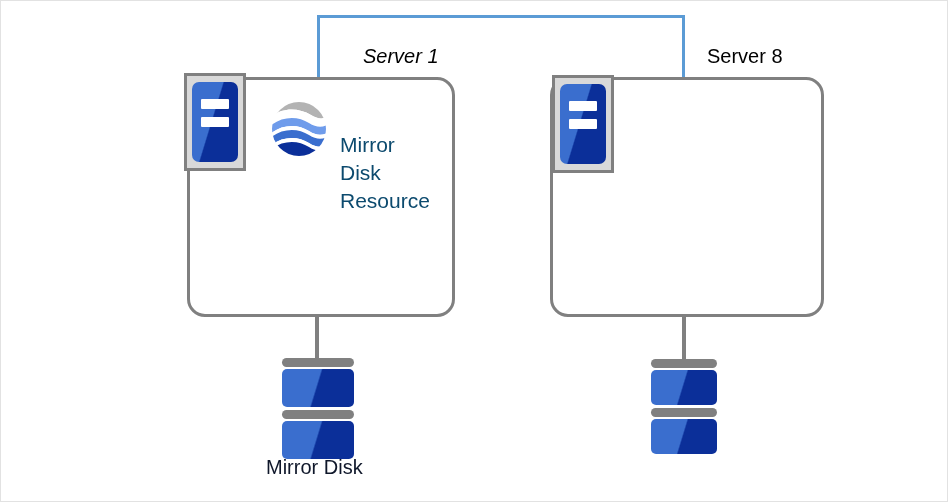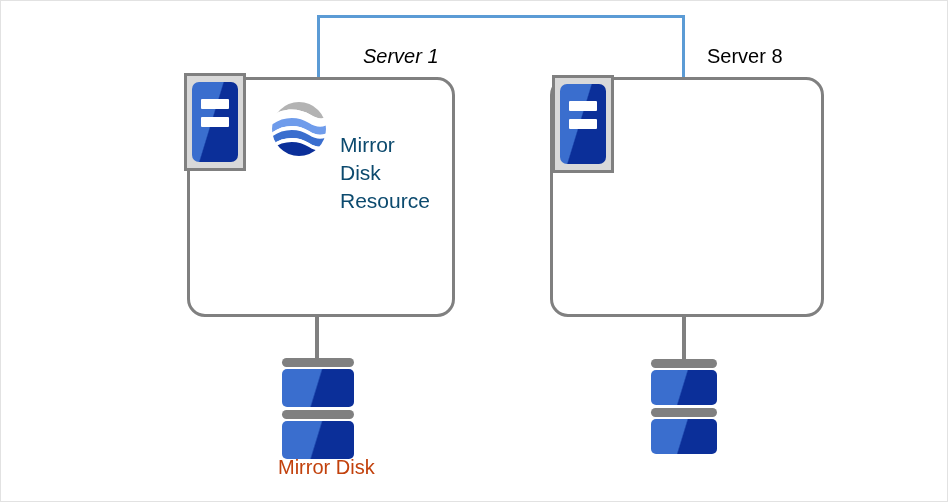--- a/index.html
+++ b/index.html
@@ -135,24 +135,24 @@
     border-radius: 5px;
     margin-top: 2px;
     background: linear-gradient(107deg, #3a6ece 0%, #3a6ece 47%, #0b2f99 49%, #0b2f99 100%);
   }
   #disk-stack-2 .disk-body { height: 35px; }
   .disk-gap { height: 3px; }
 
   
   #mirror-disk-caption {
     position: absolute;
-    left: 277px;
+    left: 265px;
     top: 455px;
     font-size: 20px;
-    color: #c2410c;
+    color: #0f172a;
     white-space: nowrap;
   }
 </style>
 </head>
 <body>
 
 <div id="canvas">
 
   <div class="net-bracket"></div>
 

